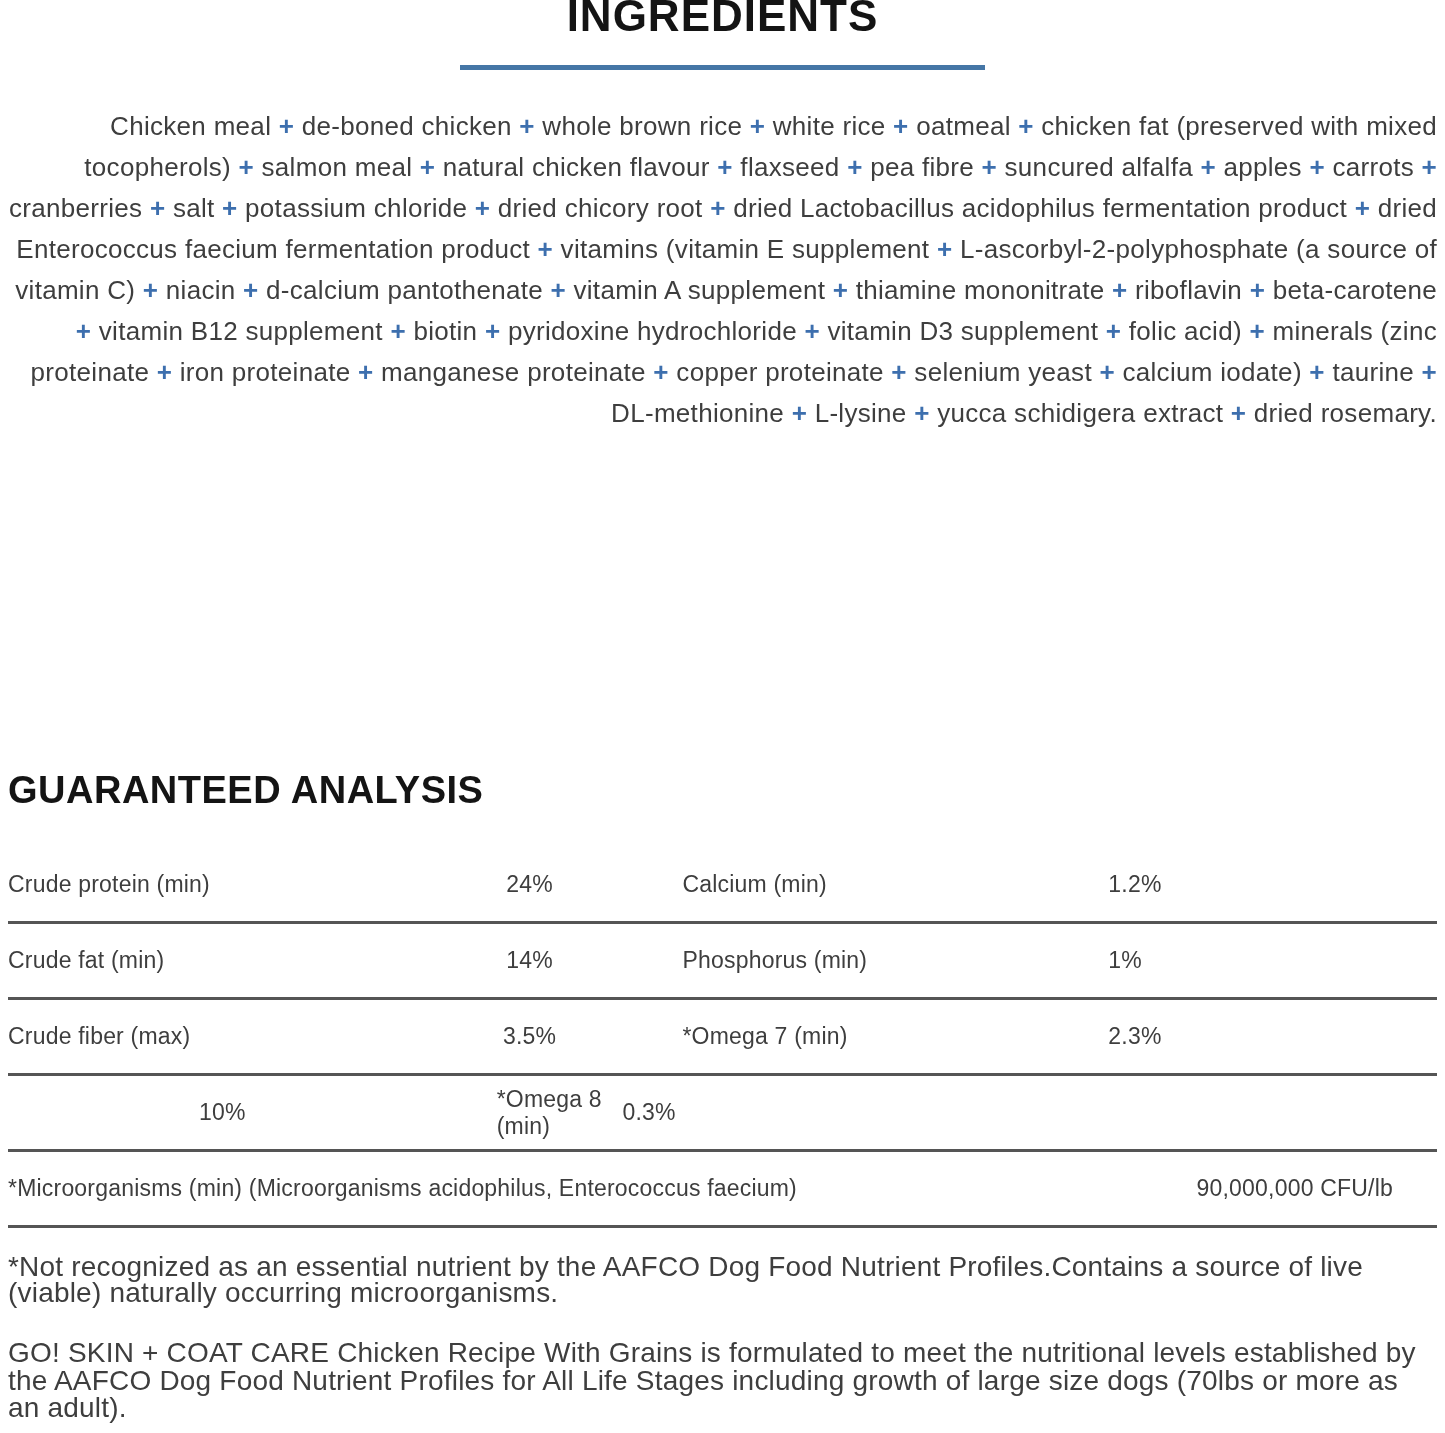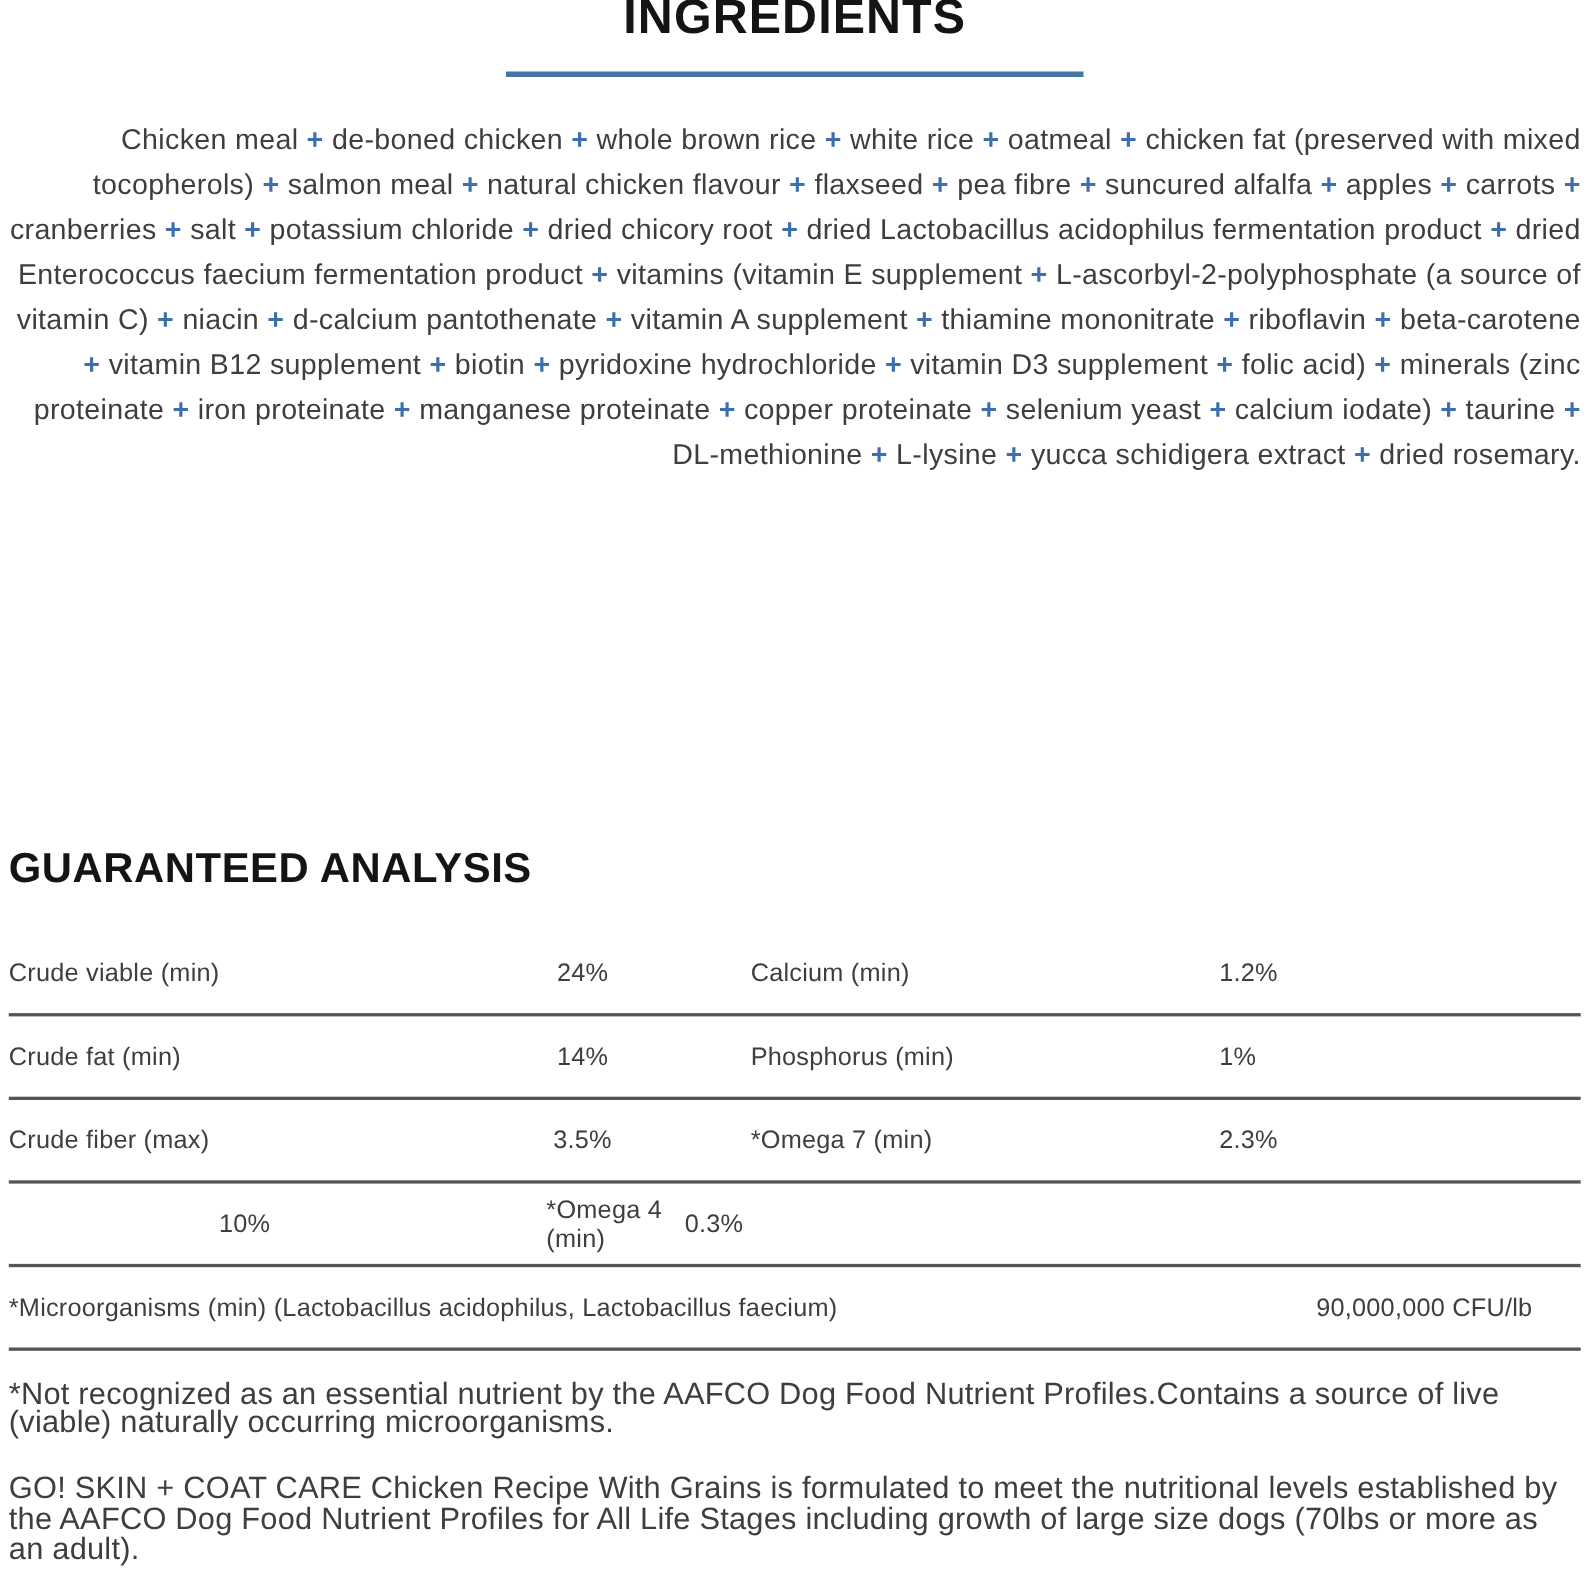--- a/index.html
+++ b/index.html
@@ -106,46 +106,46 @@
     <h1 class="ing-title">INGREDIENTS</h1>
     <div class="title-underline"></div>
     <p class="ingredients-text">Chicken meal<span class="plus"> + </span>de-boned chicken<span class="plus"> + </span>whole brown rice<span class="plus"> + </span>white rice<span class="plus"> + </span>oatmeal<span class="plus"> + </span>chicken fat (preserved with mixed tocopherols)<span class="plus"> + </span>salmon meal<span class="plus"> + </span>natural chicken flavour<span class="plus"> + </span>flaxseed<span class="plus"> + </span>pea fibre<span class="plus"> + </span>suncured alfalfa<span class="plus"> + </span>apples<span class="plus"> + </span>carrots<span class="plus"> + </span>cranberries<span class="plus"> + </span>salt<span class="plus"> + </span>potassium chloride<span class="plus"> + </span>dried chicory root<span class="plus"> + </span>dried Lactobacillus acidophilus fermentation product<span class="plus"> + </span>dried Enterococcus faecium fermentation product<span class="plus"> + </span>vitamins (vitamin E supplement<span class="plus"> + </span>L-ascorbyl-2-polyphosphate (a source of vitamin C)<span class="plus"> + </span>niacin<span class="plus"> + </span>d-calcium pantothenate<span class="plus"> + </span>vitamin A supplement<span class="plus"> + </span>thiamine mononitrate<span class="plus"> + </span>riboflavin<span class="plus"> + </span>beta-carotene<span class="plus"> + </span>vitamin B12 supplement<span class="plus"> + </span>biotin<span class="plus"> + </span>pyridoxine hydrochloride<span class="plus"> + </span>vitamin D3 supplement<span class="plus"> + </span>folic acid)<span class="plus"> + </span>minerals (zinc proteinate<span class="plus"> + </span>iron proteinate<span class="plus"> + </span>manganese proteinate<span class="plus"> + </span>copper proteinate<span class="plus"> + </span>selenium yeast<span class="plus"> + </span>calcium iodate)<span class="plus"> + </span>taurine<span class="plus"> + </span>DL-methionine<span class="plus"> + </span>L-lysine<span class="plus"> + </span>yucca schidigera extract<span class="plus"> + </span>dried rosemary.</p>
   </section>
 
   <section>
     <h2 class="ga-title">GUARANTEED ANALYSIS</h2>
 
     <div class="a-table">
         <div class="a-row">
-          <span class="c-label1">Crude viable (min)</span>
+          <span class="c-label1">Crude protein (min)</span>
           <span class="c-value1">24%</span>
           <span class="c-label2">Calcium (min)</span>
           <span class="c-value2">1.2%</span>
         </div>
         <div class="a-row">
           <span class="c-label1">Crude fat (min)</span>
           <span class="c-value1">14%</span>
           <span class="c-label2">Phosphorus (min)</span>
           <span class="c-value2">1%</span>
         </div>
         <div class="a-row">
           <span class="c-label1">Crude fiber (max)</span>
           <span class="c-value1">3.5%</span>
           <span class="c-label2">*Omega 7 (min)</span>
           <span class="c-value2">2.3%</span>
         </div>
         <div class="a-row">
           <span class="c-value1">10%</span>
-          <span class="c-label2">*Omega 4 (min)</span>
+          <span class="c-label2">*Omega 8 (min)</span>
           <span class="c-value2">0.3%</span>
         </div>
       </div>
 
     <div class="micro-row">
-      <span class="micro-label">*Microorganisms (min) (Lactobacillus acidophilus, Lactobacillus faecium)</span>
+      <span class="micro-label">*Microorganisms (min) (Microorganisms acidophilus, Enterococcus faecium)</span>
       <span class="micro-value">90,000,000 CFU/lb</span>
     </div>
 
     <p class="footnote">*Not recognized as an essential nutrient by the AAFCO Dog Food Nutrient Profiles.Contains a source of live (viable) naturally occurring microorganisms.</p>
 
     <p class="statement">GO! SKIN + COAT CARE Chicken Recipe With Grains is formulated to meet the nutritional levels established by the AAFCO Dog Food Nutrient Profiles for All Life Stages including growth of large size dogs (70lbs or more as an adult).</p>
   </section>
 
 </div>
 

